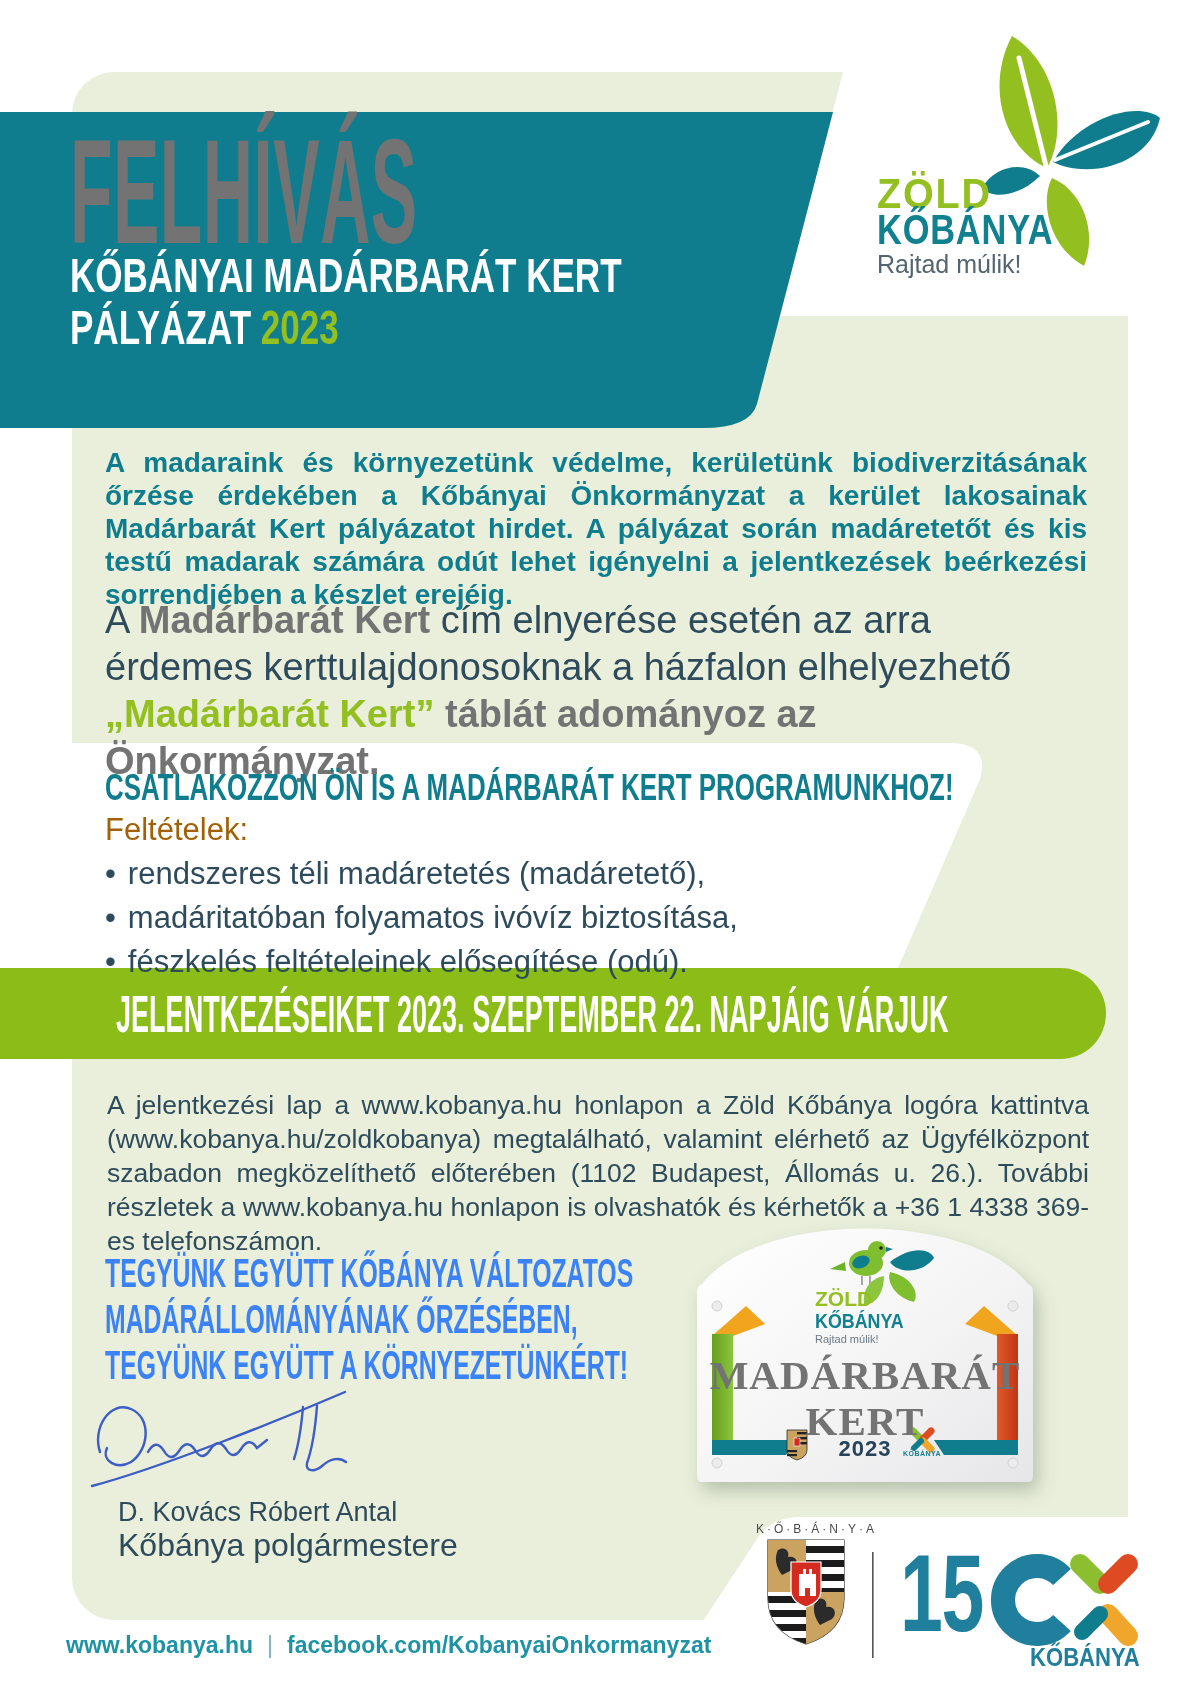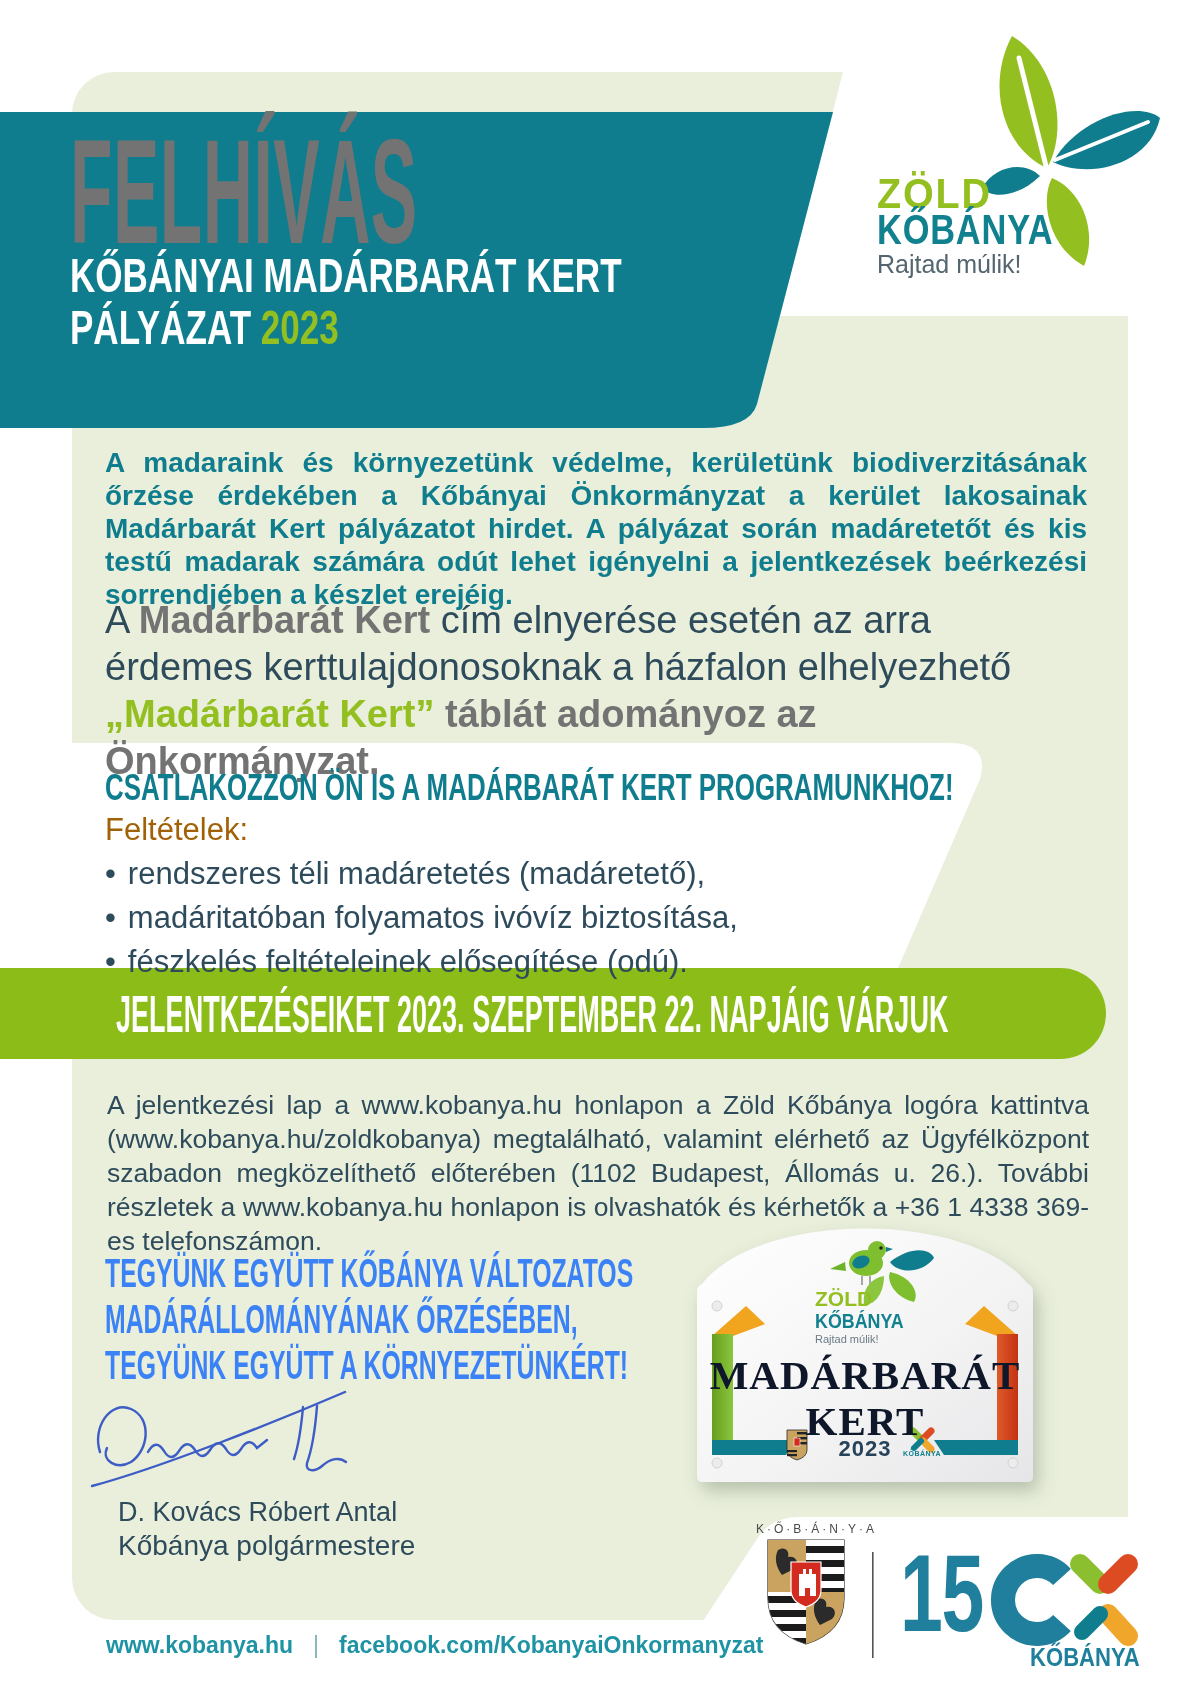--- a/index.html
+++ b/index.html
@@ -41,43 +41,43 @@
   .banner span{display:inline-block;transform:scaleX(0.52);transform-origin:left center;
           white-space:nowrap;margin-left:116px;font-size:52px;font-weight:bold;color:#ffffff;}
 
   .application{left:105px;top:1086px;width:982px;font-size:26.5px;color:#2E4B5C;
           line-height:34px;text-align:justify;}
   .closing{left:105px;top:1250px;font-size:40px;font-weight:bold;color:#3b82f6;line-height:46px;}
   .closing .condense{transform:scaleX(0.62);white-space:pre-line;}
 
   .sig-block{left:118px;top:1496px;color:#2E4B5C;line-height:33px;}
   .sig-name{font-size:27px;}
-  .sig-title{font-size:28px;}
+  .sig-title{font-size:32px;}
 
   .pl-zold{left:815px;top:1288px;font-size:21px;font-weight:bold;color:#94BF21;line-height:1;}
   .pl-kob{left:815px;top:1310px;font-size:21px;font-weight:bold;color:#11808F;line-height:1;}
   .pl-kob .condense{transform:scaleX(0.85);}
   .pl-tag{left:815px;top:1334px;font-size:11px;color:#6B7A85;line-height:1;}
   .pl-title{left:697px;top:1352px;width:336px;text-align:center;
-            font-family:"Liberation Serif", serif;font-weight:bold;color:#0f172a;
+            font-family:"Liberation Serif", serif;font-weight:bold;color:#737373;
             font-size:41px;line-height:46px;letter-spacing:1px;}
   .pl-year{left:697px;top:1436px;width:336px;text-align:center;font-size:22px;font-weight:bold;
            color:#27435A;letter-spacing:1px;}
   .pl-mini-brand{left:896px;top:1450px;width:52px;text-align:center;font-size:7px;font-weight:bold;
            color:#11808F;letter-spacing:0.5px;}
 
   .shield-caption{left:756px;top:1522px;width:100px;text-align:center;font-size:12px;
            color:#4A4A4A;letter-spacing:3px;}
   .anniv-num{left:900px;top:1538px;font-size:110px;font-weight:bold;color:#1F7F9C;line-height:1;}
   .anniv-num .condense{transform:scaleX(0.70);letter-spacing:-2px;}
   .anniv-brand{left:1030px;top:1644px;font-size:26px;font-weight:bold;color:#1F7F9C;line-height:1;}
   .anniv-brand .condense{transform:scaleX(0.85);}
 
-  .footer{left:66px;top:1632px;display:flex;gap:20px;font-size:23px;font-weight:bold;
-          color:#1D93A3;z-index:4;margin-left:40px;}
+  .footer{left:66px;top:1632px;display:flex;gap:14px;font-size:23px;font-weight:bold;
+          color:#1D93A3;z-index:4;}
   .footer .sep{font-weight:normal;color:#7FB3BC;}
 </style>
 </head>
 <body>
 
 <div class="page">
 
   <div class="green-panel"></div>
 
   <svg class="deco" viewBox="0 0 1200 1697">

